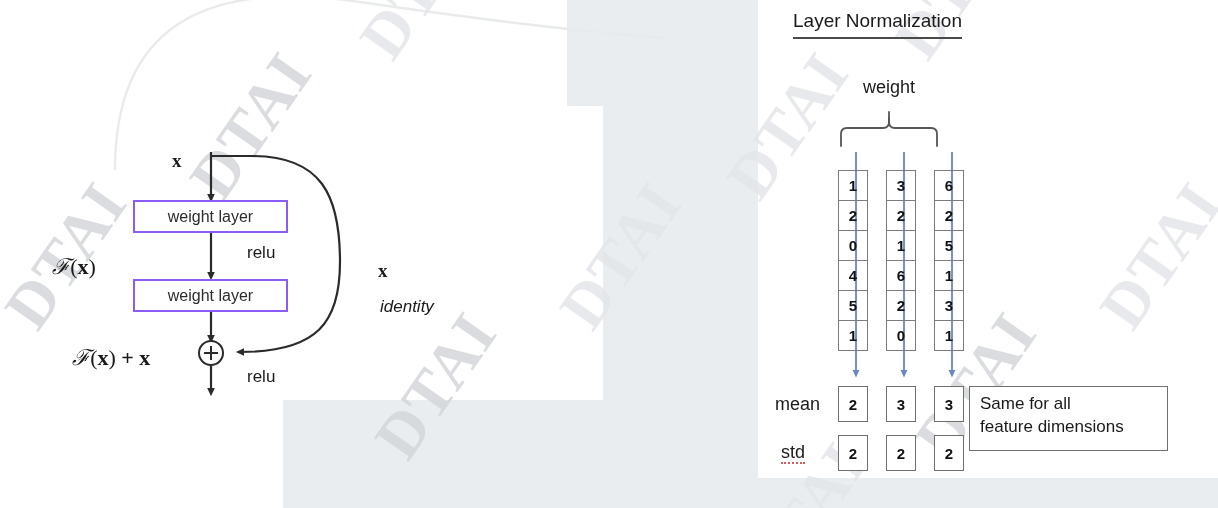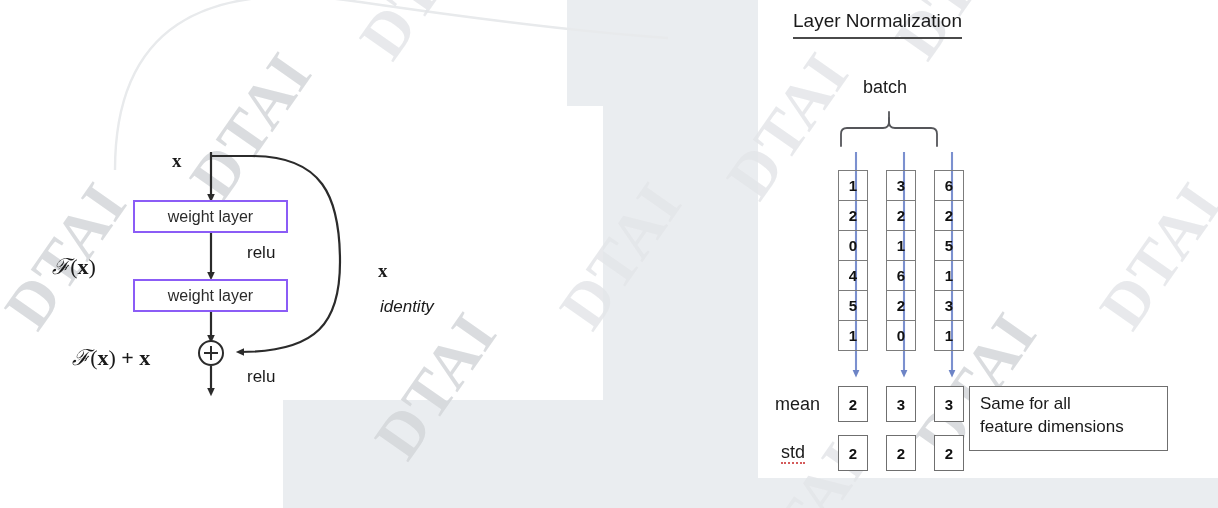--- a/index.html
+++ b/index.html
@@ -271,21 +271,21 @@
   <div class="lbl lbl-math" style="left:52px; top:250px;">
     <span class="scr">ℱ</span><span>(</span><span class="bx">x</span><span>)</span>
   </div>
 
   <div class="lbl lbl-math" style="left:72px; top:341px;">
     <span class="scr">ℱ</span><span>(</span><span class="bx">x</span><span>)</span><span class="bx"> + x</span>
   </div>
 
   <div id="ln-title" style="left:793px; top:10px;">Layer Normalization</div>
 
-  <div id="batch-label" style="left:863px; top:77px;">batch</div>
+  <div id="batch-label" style="left:863px; top:77px;">weight</div>
 
   <svg class="layer" viewBox="0 0 1218 508" xmlns="http://www.w3.org/2000/svg">
     <path d="M 841 146 L 841 134 Q 841 128, 847 128 L 883 128 Q 889 128, 889 122
              L 889 118 L 889 122 Q 889 128, 895 128 L 931 128 Q 937 128, 937 134
              L 937 146" fill="none" stroke="#55565a" stroke-width="1.8" stroke-linecap="round" stroke-linejoin="round"></path>
     <path d="M 889 124 L 889 112" fill="none" stroke="#55565a" stroke-width="1.8" stroke-linecap="round"></path>
   </svg>
 
   <svg class="layer" viewBox="0 0 1218 508" xmlns="http://www.w3.org/2000/svg">
     <line x1="856" y1="152" x2="856" y2="374" stroke="#7b90cf" stroke-width="2.1" marker-end="url(#ah-blue)"></line>

